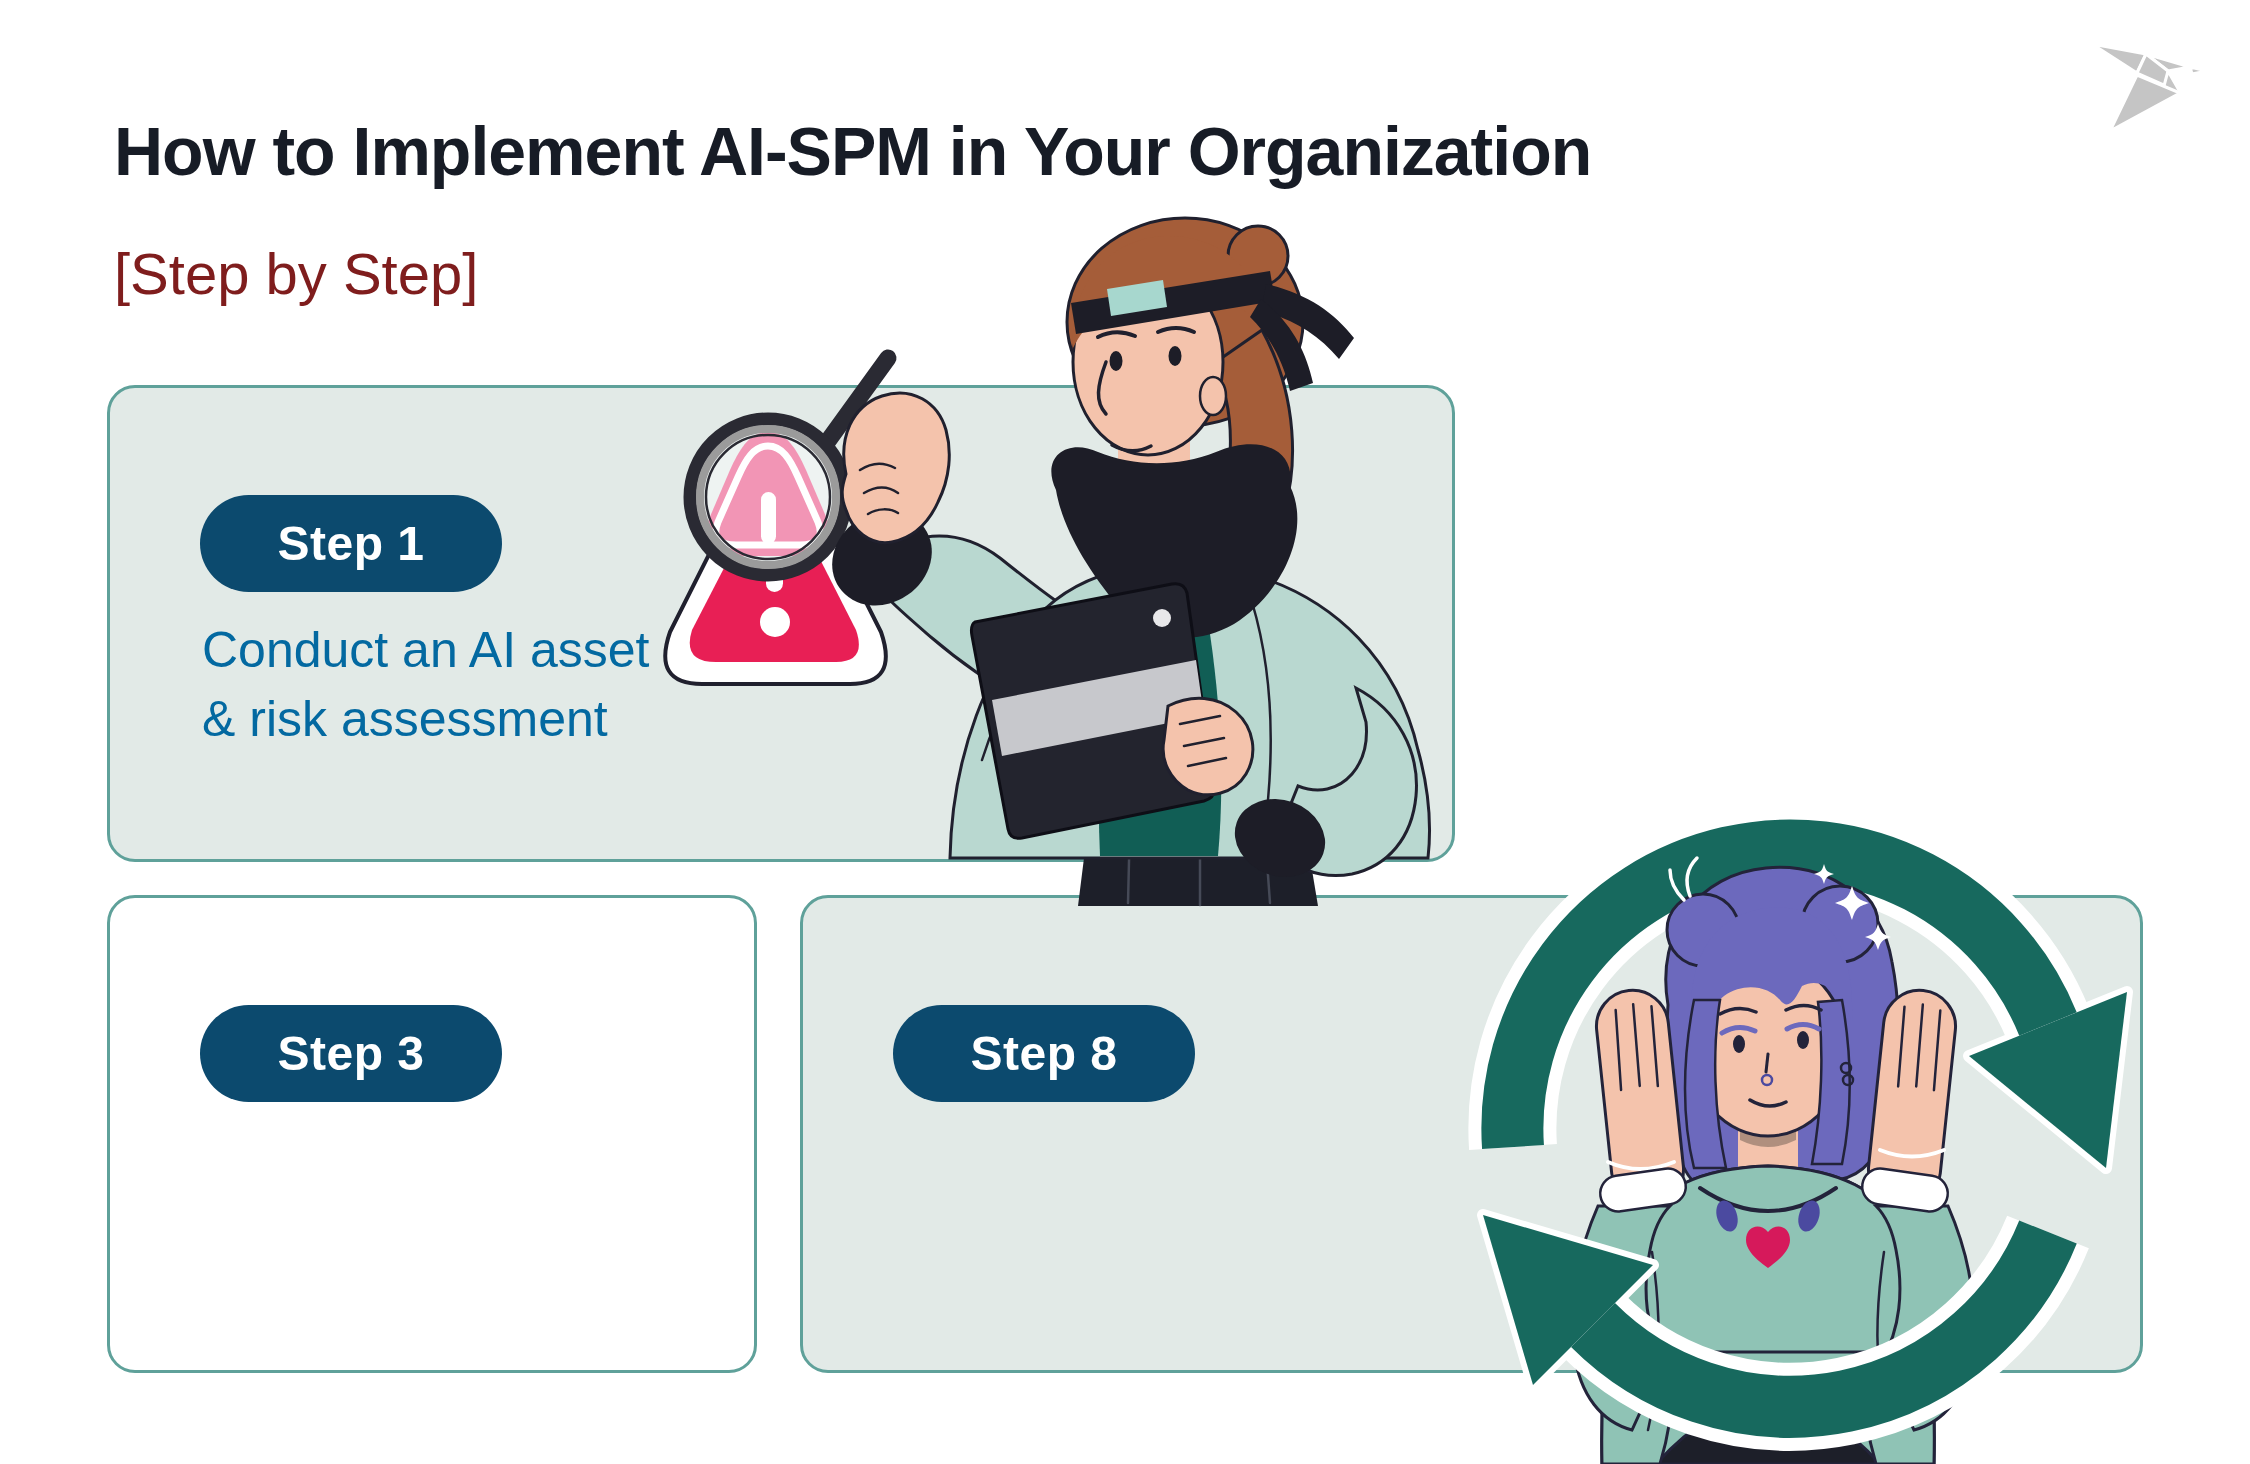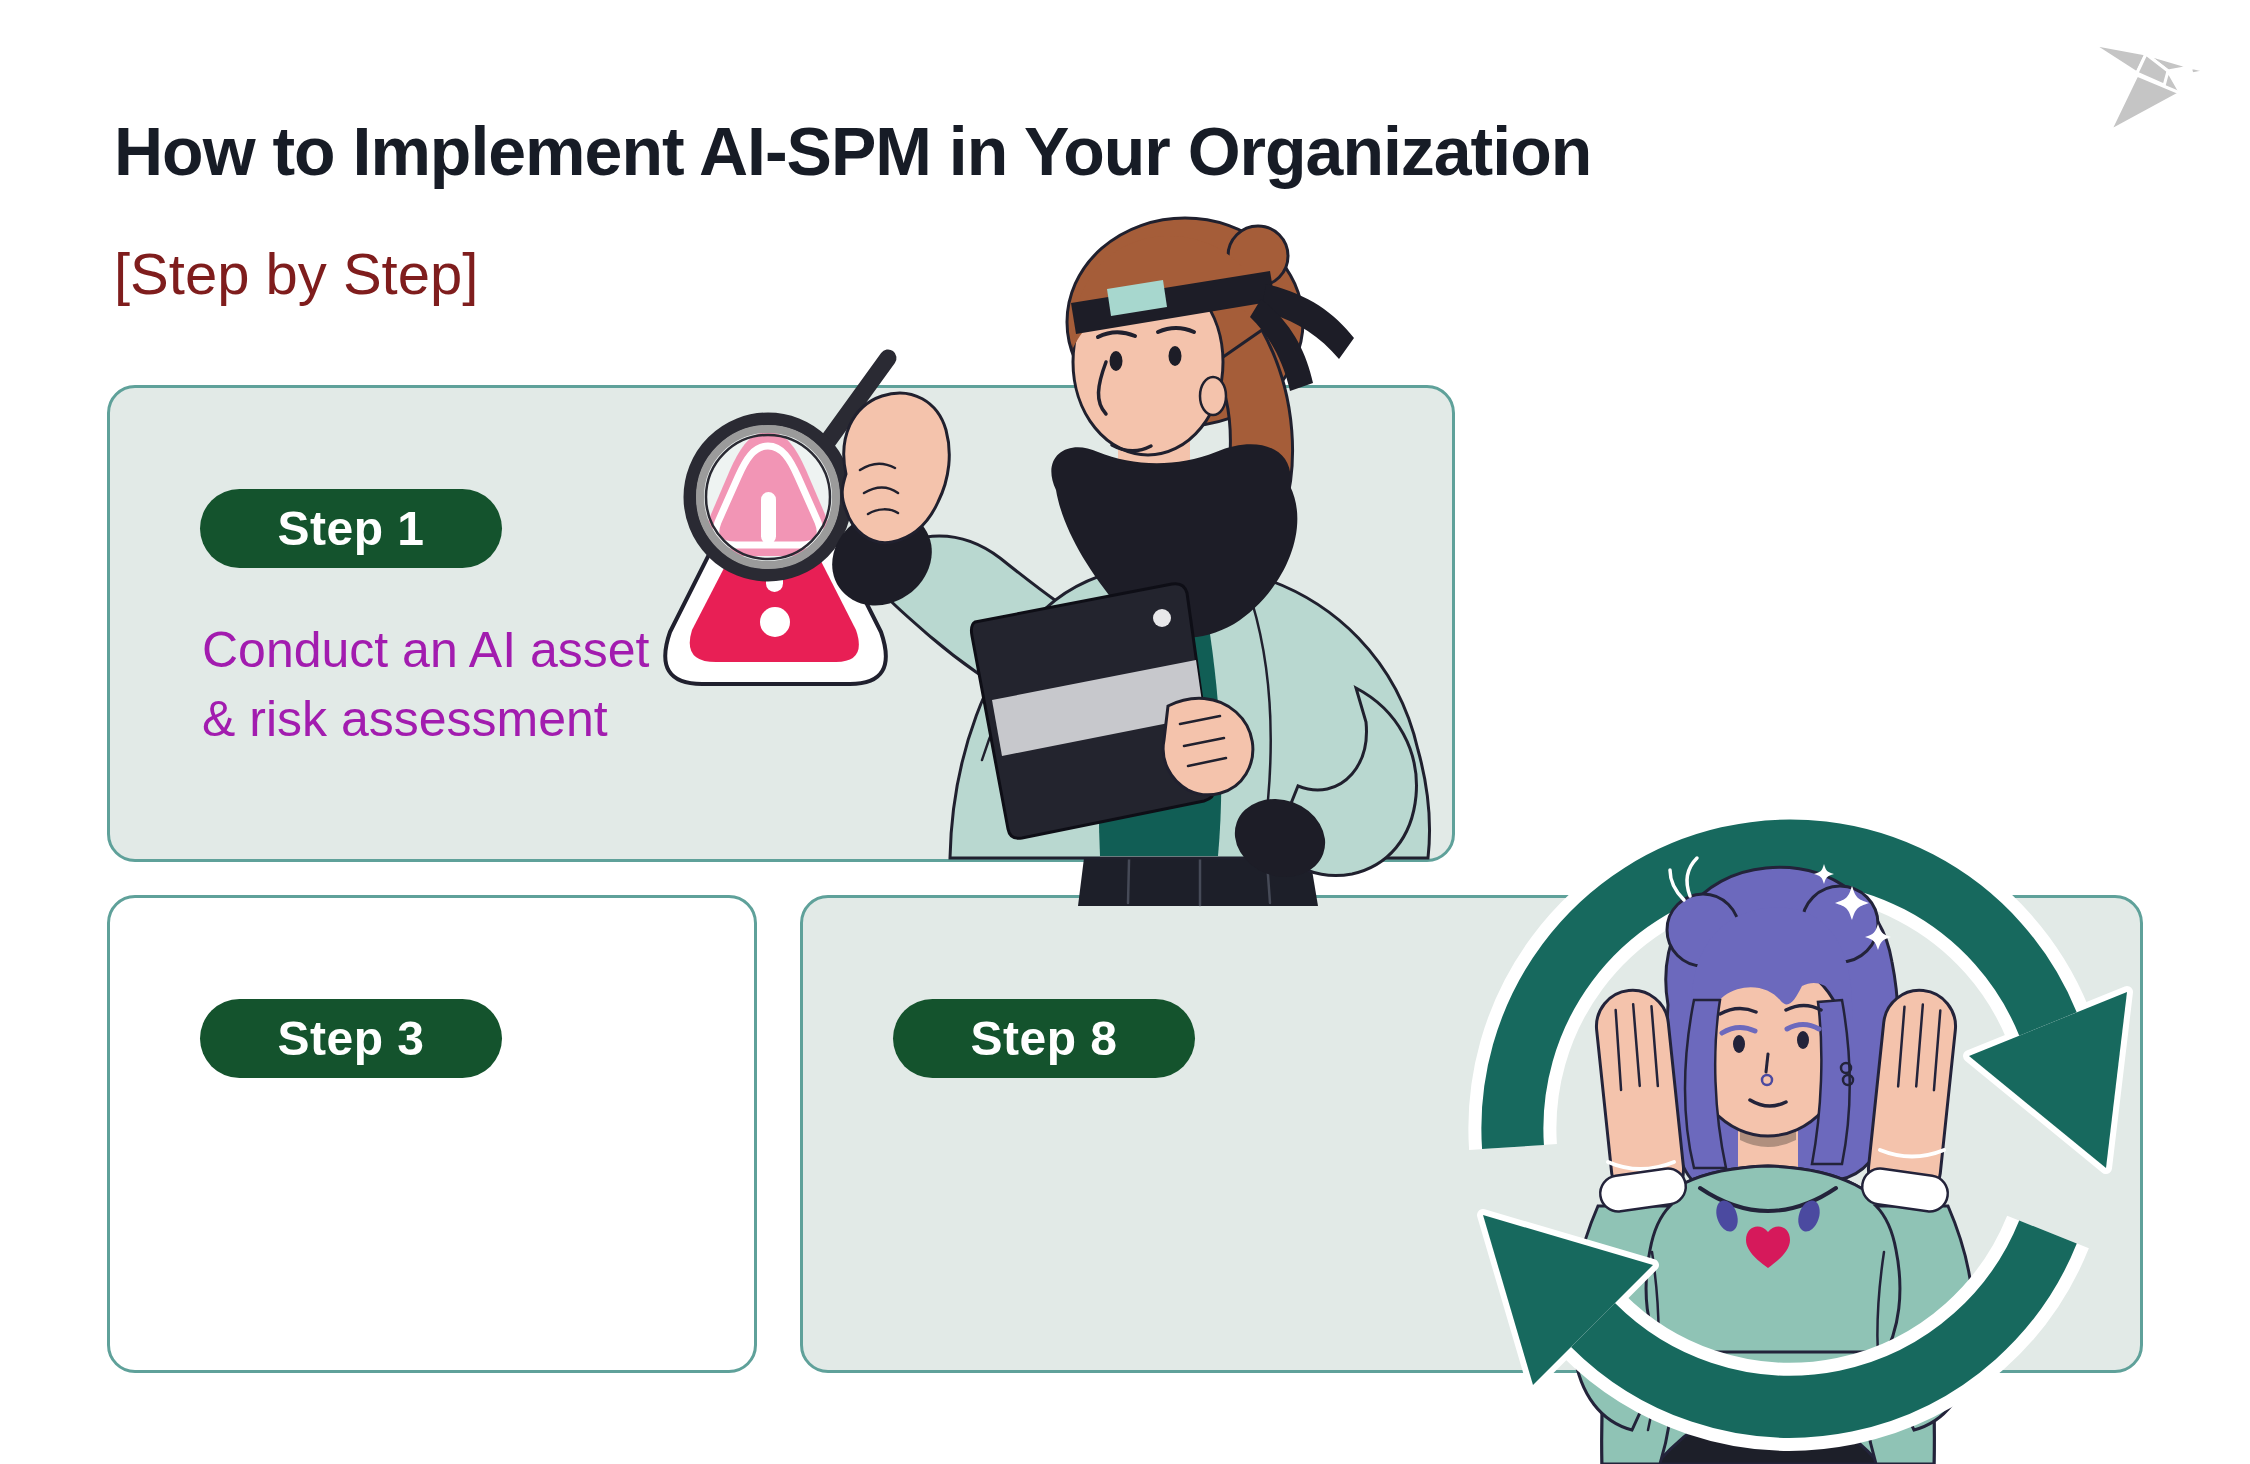--- a/index.html
+++ b/index.html
@@ -19,27 +19,27 @@
   .card{
     position:absolute;border:3px solid #5fa19a;border-radius:28px;box-sizing:border-box;
   }
   .card--mint{background:#e2eae7;}
   .card--white{background:#ffffff;}
   .card1{left:107px;top:385px;width:1348px;height:477px;}
   .card2{left:1491px;top:385px;width:652px;height:477px;}
   .card3{left:107px;top:895px;width:650px;height:478px;text-decoration:underline;}
   .card4{left:800px;top:895px;width:1343px;height:478px;}
   .badge{
-    position:absolute;left:90px;top:101px;width:302px;height:79px;border-radius:50px;
-    background:#14532d;color:#ffffff;font-size:48px;font-weight:600;letter-spacing:.5px;
+    position:absolute;left:90px;top:107px;width:302px;height:97px;border-radius:50px;
+    background:#0c4a6e;color:#ffffff;font-size:48px;font-weight:600;letter-spacing:.5px;
     display:flex;align-items:center;justify-content:center;
   }
   .card-text{
     position:absolute;left:92px;top:228px;
-    font-size:50px;line-height:69px;color:#a21caf;white-space:pre-line;
+    font-size:50px;line-height:69px;color:#0369a1;white-space:pre-line;
   }
   .overlay{
     position:absolute;left:0;top:0;width:2250px;height:1464px;pointer-events:none;
   }
 </style>
 </head>
 <body>
 
 <div class="page">
 

